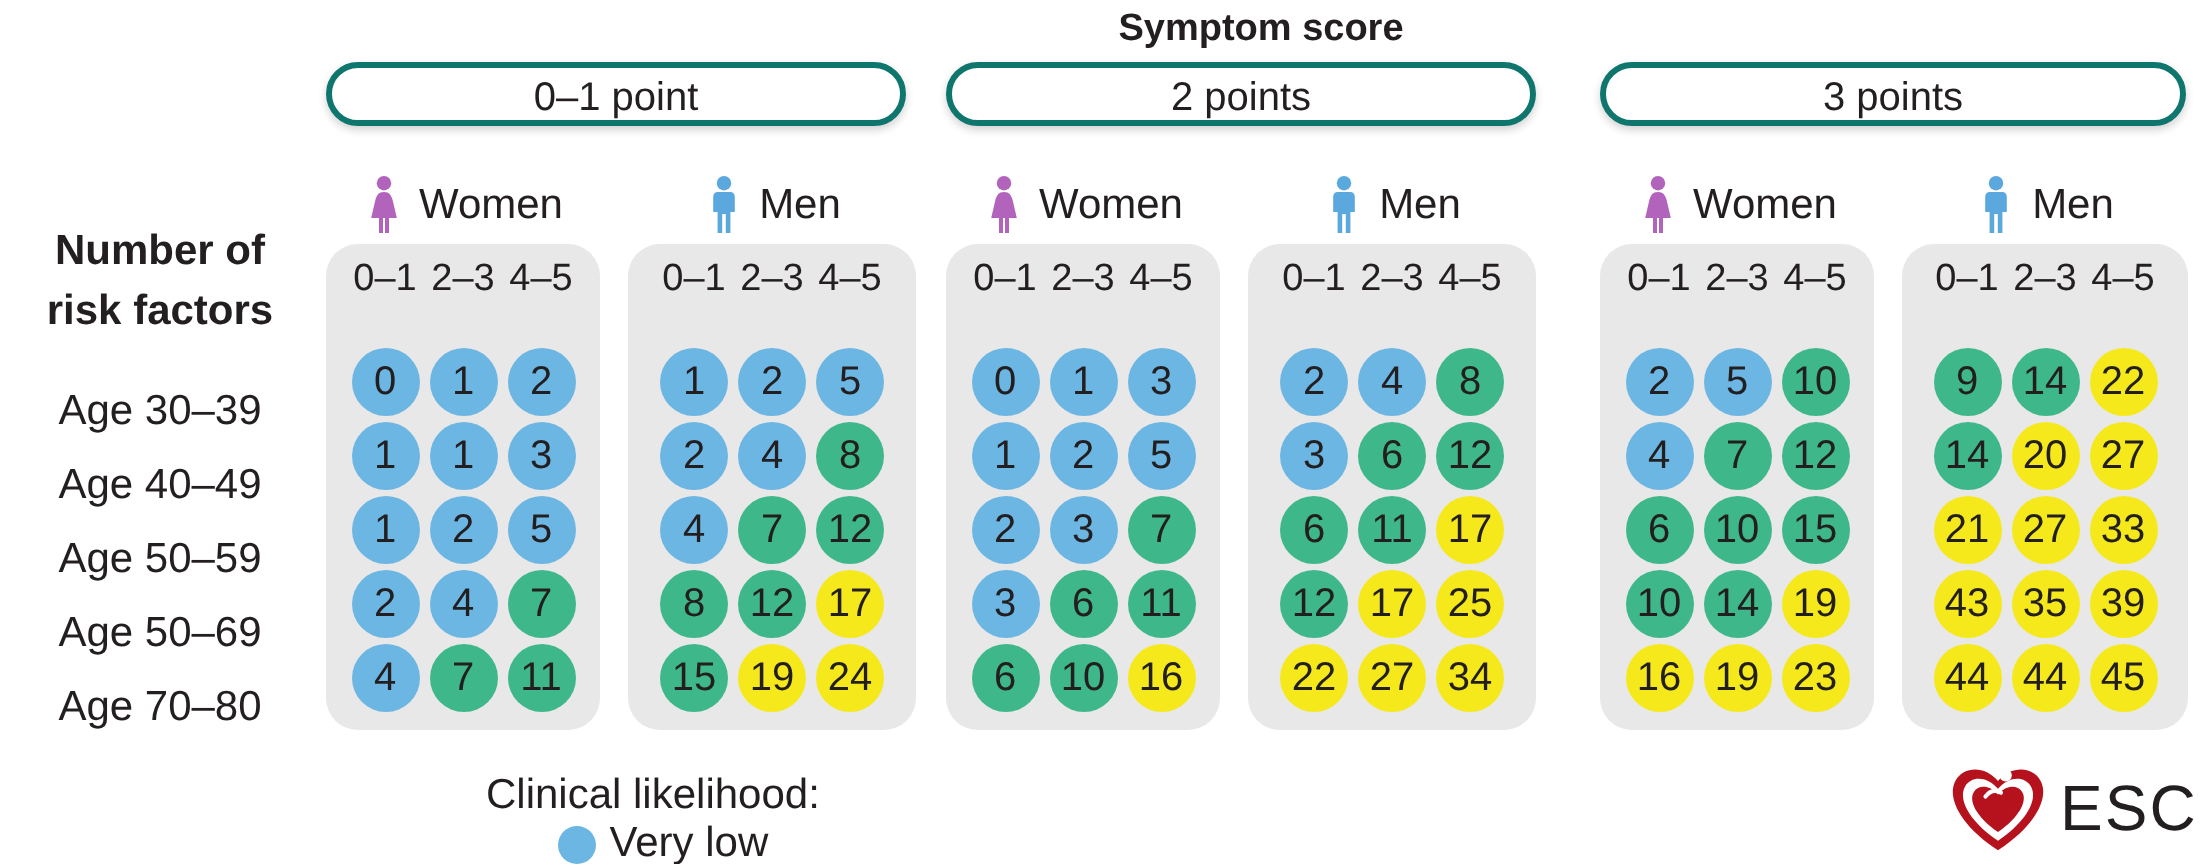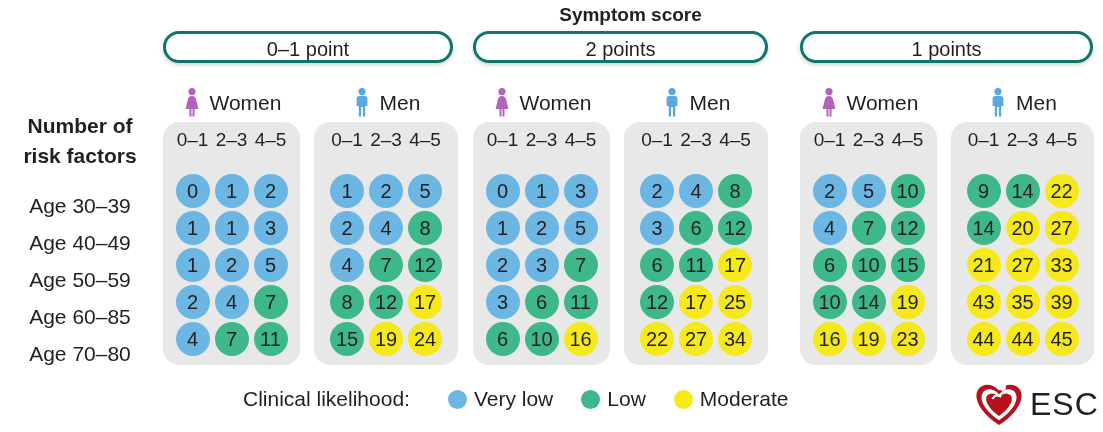--- a/index.html
+++ b/index.html
@@ -21,48 +21,48 @@
   .ages div{height:37px;line-height:37px;}
   .panel-col{position:absolute;top:84px;}
   .sex-header{height:38px;display:flex;align-items:center;justify-content:center;gap:8px;font-size:21px;}
   .panel{background:var(--panel);border-radius:16px;height:243px;padding-top:7px;}
   .bins{display:grid;grid-template-columns:repeat(3,36px);column-gap:3px;justify-content:center;
         font-size:19px;text-align:center;height:27px;}
   .rows{margin-top:18px;display:flex;flex-direction:column;gap:3px;}
   .crow{display:grid;grid-template-columns:repeat(3,34px);column-gap:5px;justify-content:center;}
   .cell{width:34px;height:34px;border-radius:50%;line-height:34px;text-align:center;font-size:20px;}
   .cB{background:var(--blue);} .cG{background:var(--green);} .cY{background:var(--yellow);}
-  .legend{position:absolute;left:243px;top:386px;display:flex;align-items:center;font-size:21px;height:26px;}
+  .legend{position:absolute;left:243px;top:386px;display:flex;align-items:center;font-size:21px;height:26px;flex-direction:column;}
   .legend-label{margin-right:38px;}
   .legend-item{display:flex;align-items:center;margin-right:28px;}
   .dot{width:19px;height:19px;border-radius:50%;margin-right:7px;flex:none;}
   .dB{background:var(--blue);} .dG{background:var(--green);} .dY{background:var(--yellow);}
   .esc{position:absolute;left:972px;top:380px;display:flex;align-items:center;gap:4px;}
   .esc-text{font-size:32px;letter-spacing:1px;color:var(--ink);}
 </style>
 </head>
 <body>
 
 <div class="fig">
   <div class="title">Symptom score</div>
 
   <div class="pill p0">0–1 point</div>
   <div class="pill p1">2 points</div>
-  <div class="pill p2">1 points</div>
+  <div class="pill p2">3 points</div>
 
   <div class="rf-head">
     <div>Number of</div>
     <div>risk factors</div>
   </div>
 
   <div class="ages">
     <div>Age 30–39</div>
     <div>Age 40–49</div>
     <div>Age 50–59</div>
-    <div>Age 60–85</div>
+    <div>Age 50–69</div>
     <div>Age 70–80</div>
   </div>
 
   <div id="panels">
       <div class="panel-col" style="left: 163px; width: 137px;">
         <div class="sex-header">
           <svg width="20" height="31" viewBox="0 0 20 31">
             <circle cx="10" cy="3.6" r="3.6" fill="var(--women)"></circle>
             <path d="M10 8 c2.6 0 3.8 1.7 4.4 4.4 L16.4 21 h-3.9 v7.5 h-2 V21 h-1 v7.5 h-2 V21 H3.6 L5.6 12.4 C6.2 9.7 7.4 8 10 8 Z" fill="var(--women)"></path>
           </svg>

